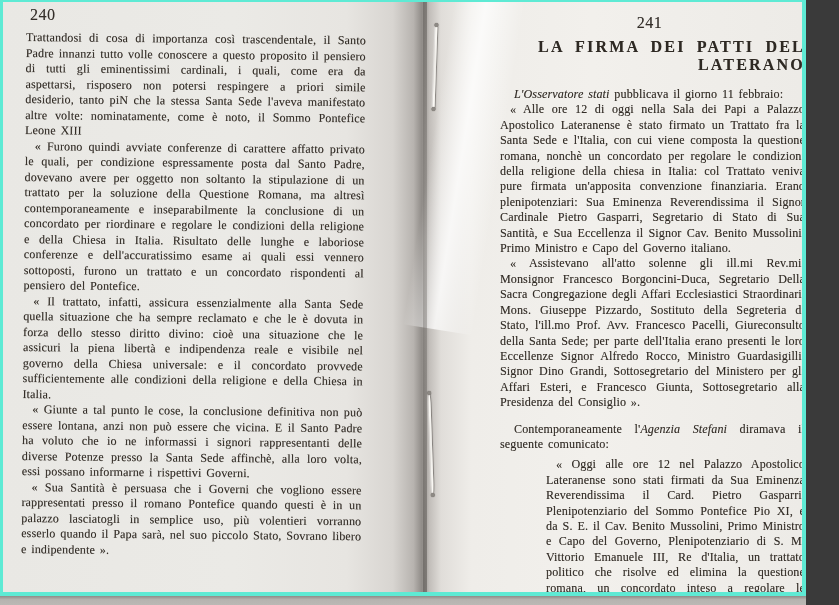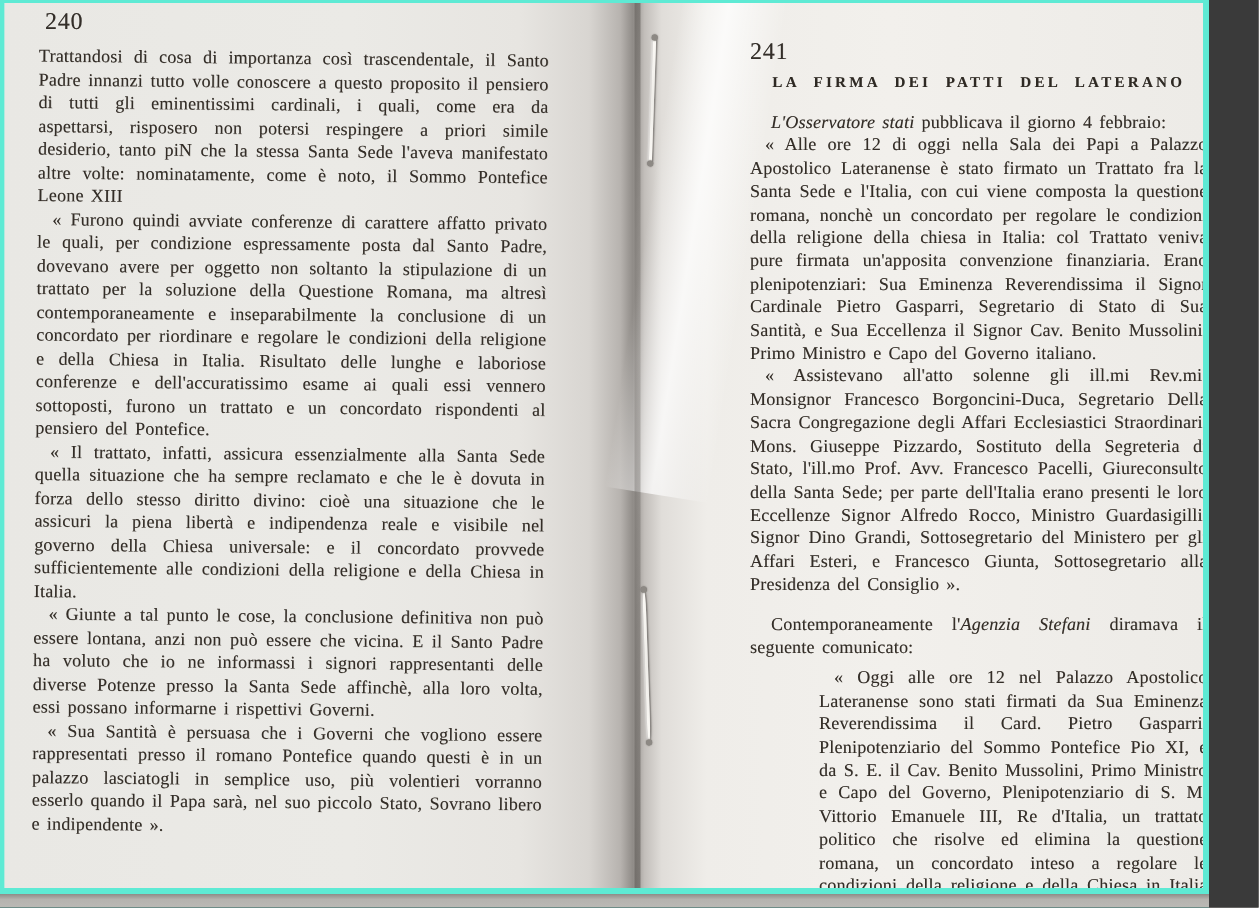--- a/index.html
+++ b/index.html
@@ -54,38 +54,38 @@
 
   .page{position:absolute;color:#2f2a25;}
   .page-left-content{left:23px;top:4px;width:340px;}
   .page-right-content{left:497px;top:12px;width:305px;}
 
   .pagenum{
     font-size:16px;letter-spacing:.5px;color:#332e29;
     text-shadow:.2px .2px 0 rgba(45,40,35,.35);
   }
   .pagenum-left{text-align:left;margin:0 0 6px 4px;}
-  .pagenum-right{text-align:left;margin:12px 0 4px 0;padding-right:6px;}
+  .pagenum-right{text-align:center;margin:0 0 4px 0;padding-right:6px;}
 
   .textcol{
     font-size:12px;line-height:15.5px;
     text-align:justify;
     letter-spacing:.15px;word-spacing:1.6px;
     color:#332d27;
     text-shadow:.2px .2px 0 rgba(50,44,38,.4);
   }
   .tilt{transform:rotate(.55deg);transform-origin:0 0;}
   .textcol p{margin:0;}
   p.q{text-indent:10px;}
   p.ind{text-indent:14px;}
 
   .chapter-title{
-    font-size:10px;font-weight:bold;
+    font-size:16px;font-weight:bold;
     letter-spacing:2.2px;word-spacing:5px;
-    text-align:center;margin:6px 0 13px 0;
+    text-align:right;margin:6px 0 13px 0;
     color:#2e2923;
     text-shadow:.2px .2px 0 rgba(45,40,34,.4);
   }
   .rp .textcol{line-height:15.4px;}
   p.gap-before{margin-top:11px;}
   p.gap-small{margin-top:5px;margin-left:46px;}
   .italic{font-style:italic;}
 </style>
 </head>
 <body>
@@ -108,21 +108,21 @@
         <p class="q">« Il trattato, infatti, assicura essenzialmente alla Santa Sede quella situazione che ha sempre reclamato e che le è dovuta in forza dello stesso diritto divino: cioè una situazione che le assicuri la piena libertà e indipendenza reale e visibile nel governo della Chiesa universale: e il concordato provvede sufficientemente alle condizioni della religione e della Chiesa in Italia.</p>
         <p class="q">« Giunte a tal punto le cose, la conclusione definitiva non può essere lontana, anzi non può essere che vicina. E il Santo Padre ha voluto che io ne informassi i signori rappresentanti delle diverse Potenze presso la Santa Sede affinchè, alla loro volta, essi possano informarne i rispettivi Governi.</p>
         <p class="q">« Sua Santità è persuasa che i Governi che vogliono essere rappresentati presso il romano Pontefice quando questi è in un palazzo lasciatogli in semplice uso, più volentieri vorranno esserlo quando il Papa sarà, nel suo piccolo Stato, Sovrano libero e indipendente ».</p>
       </div>
     </div>
 
     <div class="page page-right-content rp">
       <div class="pagenum pagenum-right">241</div>
       <h1 class="chapter-title">LA FIRMA DEI PATTI DEL LATERANO</h1>
       <div class="textcol">
-        <p class="ind"><span class="italic">L'Osservatore stati</span><span> pubblicava il giorno 4 febbraio:</span></p>
+        <p class="ind"><span class="italic">L'Osservatore stati</span><span> pubblicava il giorno 11 febbraio:</span></p>
         <p class="q">« Alle ore 12 di oggi nella Sala dei Papi a Palazzo Apostolico Lateranense è stato firmato un Trattato fra la Santa Sede e l'Italia, con cui viene composta la questione romana, nonchè un concordato per regolare le condizioni della religione della chiesa in Italia: col Trattato veniva pure firmata un'apposita convenzione finanziaria. Erano plenipotenziari: Sua Eminenza Reverendissima il Signor Cardinale Pietro Gasparri, Segretario di Stato di Sua Santità, e Sua Eccellenza il Signor Cav. Benito Mussolini, Primo Ministro e Capo del Governo italiano.</p>
         <p class="q">« Assistevano all'atto solenne gli ill.mi Rev.mi: Monsignor Francesco Borgoncini-Duca, Segretario Della Sacra Congregazione degli Affari Ecclesiastici Straordinari, Mons. Giuseppe Pizzardo, Sostituto della Segreteria di Stato, l'ill.mo Prof. Avv. Francesco Pacelli, Giureconsulto della Santa Sede; per parte dell'Italia erano presenti le loro Eccellenze Signor Alfredo Rocco, Ministro Guardasigilli, Signor Dino Grandi, Sottosegretario del Ministero per gli Affari Esteri, e Francesco Giunta, Sottosegretario alla Presidenza del Consiglio ».</p>
         <p class="ind gap-before"><span>Contemporaneamente l'</span><span class="italic">Agenzia Stefani</span><span> diramava il seguente comunicato:</span></p>
         <p class="q gap-small">« Oggi alle ore 12 nel Palazzo Apostolico Lateranense sono stati firmati da Sua Eminenza Reverendissima il Card. Pietro Gasparri, Plenipotenziario del Sommo Pontefice Pio XI, e da S. E. il Cav. Benito Mussolini, Primo Ministro e Capo del Governo, Plenipotenziario di S. M. Vittorio Emanuele III, Re d'Italia, un trattato politico che risolve ed elimina la questione romana, un concordato inteso a regolare le condizioni della religione e della Chiesa in Italia e una convenzione che</p>
       </div>
     </div>
 
   </div>
   <div class="bottom-strip"></div>
 </div>

